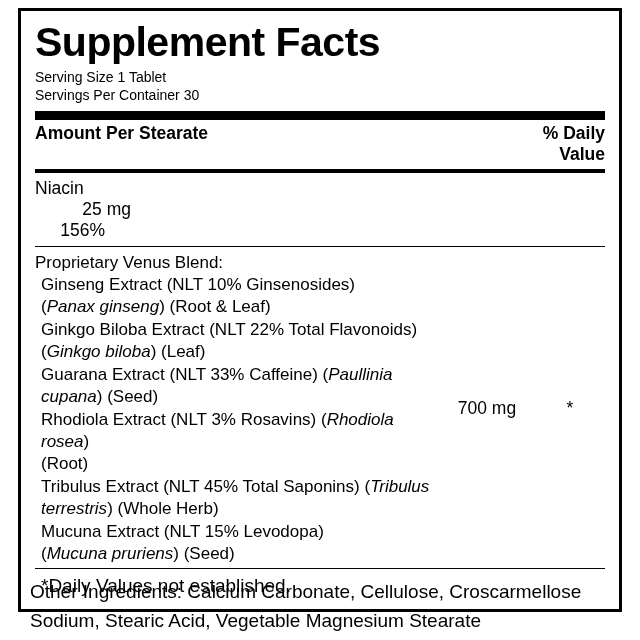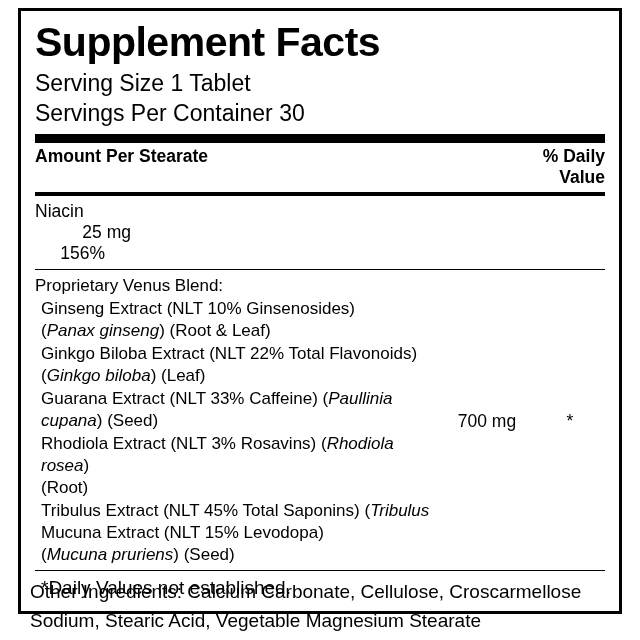--- a/index.html
+++ b/index.html
@@ -25,21 +25,21 @@
     padding: 8px 14px 10px 14px;
   }
   .title {
     font-size: 41px;
     font-weight: bold;
     letter-spacing: -0.5px;
     line-height: 1.04;
     margin: 2px 0 4px 0;
   }
   .serving-line {
-    font-size: 23px;
+    font-size: 14px;
     line-height: 1.32;
   }
   .rule-thick {
     border-top: 9px solid #000;
     margin: 6px 0 0 0;
   }
   .rule-med {
     border-top: 4px solid #000;
     margin: 0;
   }
@@ -168,20 +168,21 @@
         <span class="cont"><em>cupana</em><span>) (Seed)</span></span>
       </div>
 
       <div class="ing">
         <span>Rhodiola Extract (NLT 3% Rosavins) (</span><em>Rhodiola rosea</em><span>)</span><br>
         <span class="cont"><span>(Root)</span></span>
       </div>
 
       <div class="ing">
         <span>Tribulus Extract (NLT 45% Total Saponins) (</span><em>Tribulus</em><br>
+        <span class="cont"><em>terrestris</em><span>) (Whole Herb)</span></span>
       </div>
 
       <div class="ing">
         <span>Mucuna Extract (NLT 15% Levodopa)</span><br>
         <span class="cont"><span>(</span><em>Mucuna pruriens</em><span>) (Seed)</span></span>
       </div>
     </div>
 
     <div class="blend-mid">700 mg</div>
     <div class="blend-right">*</div>

